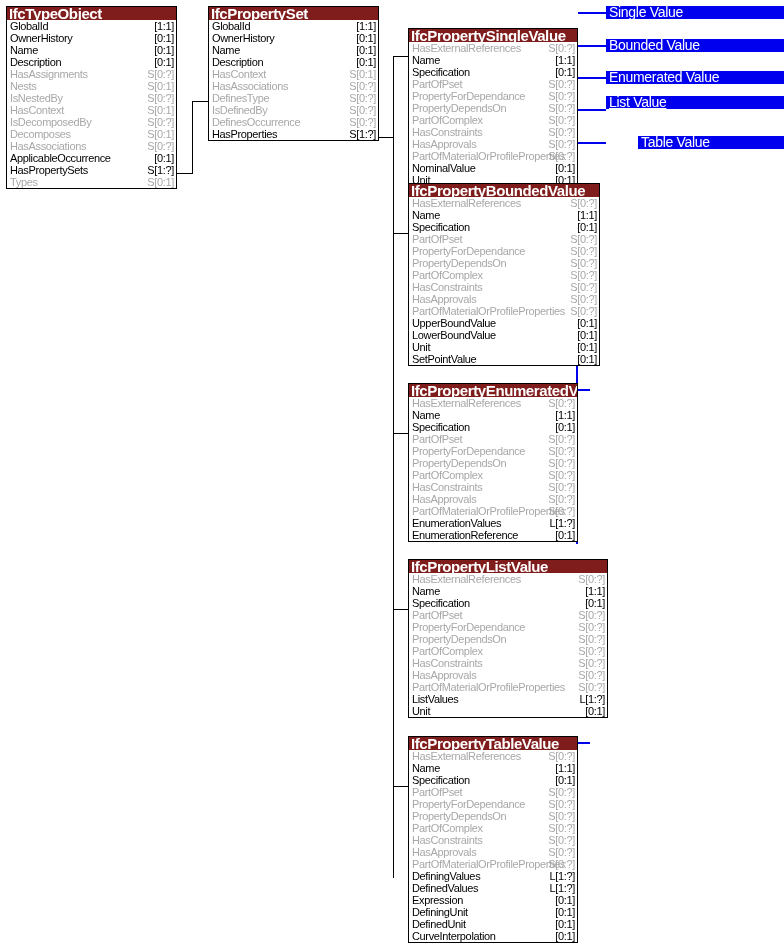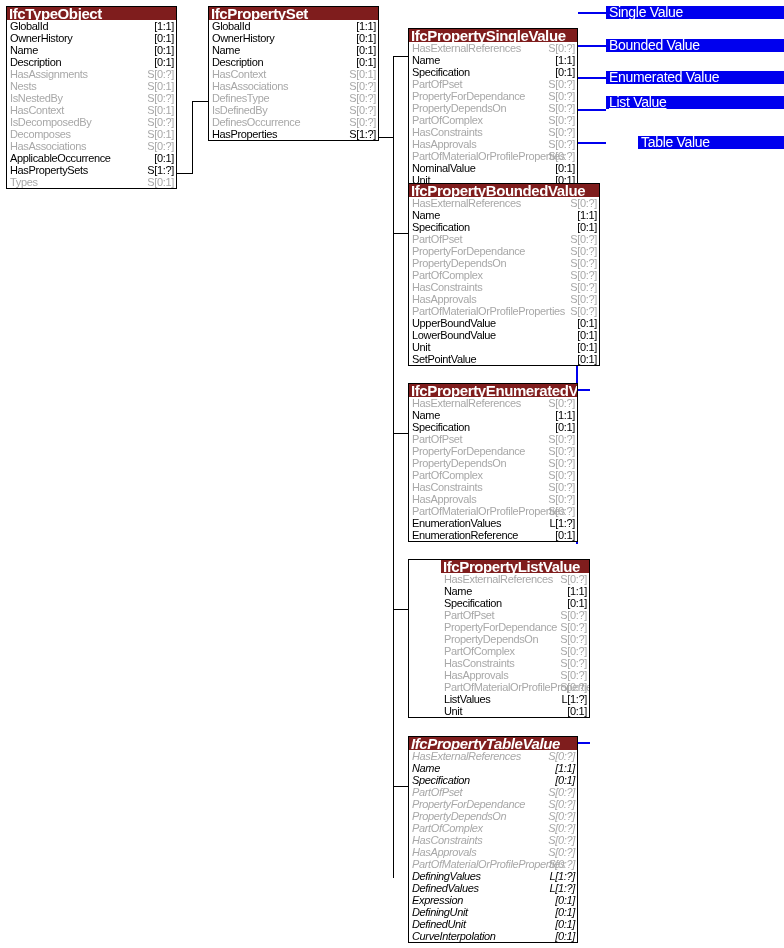--- a/index.html
+++ b/index.html
@@ -363,21 +363,21 @@
       </div>
       <div class="attr-row direct">
         <span class="attr-name">EnumerationValues</span>
         <span class="attr-card">L[1:?]</span>
       </div>
       <div class="attr-row direct">
         <span class="attr-name">EnumerationReference</span>
         <span class="attr-card">[0:1]</span>
       </div>
     </div>
-    <div class="entity" style="left: 408px; top: 559px; width: 182px; height: 159px; padding-left: 32px;">
+    <div class="entity" style="left: 408px; top: 559px; width: 200px; height: 159px;">
       <div class="entity-title">IfcPropertyListValue</div>
       <div class="attr-row inverse">
         <span class="attr-name">HasExternalReferences</span>
         <span class="attr-card">S[0:?]</span>
       </div>
       <div class="attr-row direct">
         <span class="attr-name">Name</span>
         <span class="attr-card">[1:1]</span>
       </div>
       <div class="attr-row direct">
@@ -414,21 +414,21 @@
       </div>
       <div class="attr-row direct">
         <span class="attr-name">ListValues</span>
         <span class="attr-card">L[1:?]</span>
       </div>
       <div class="attr-row direct">
         <span class="attr-name">Unit</span>
         <span class="attr-card">[0:1]</span>
       </div>
     </div>
-    <div class="entity" style="left: 408px; top: 736px; width: 170px; height: 207px; font-style: italic;">
+    <div class="entity" style="left: 408px; top: 736px; width: 170px; height: 207px;">
       <div class="entity-title">IfcPropertyTableValue</div>
       <div class="attr-row inverse">
         <span class="attr-name">HasExternalReferences</span>
         <span class="attr-card">S[0:?]</span>
       </div>
       <div class="attr-row direct">
         <span class="attr-name">Name</span>
         <span class="attr-card">[1:1]</span>
       </div>
       <div class="attr-row direct">

